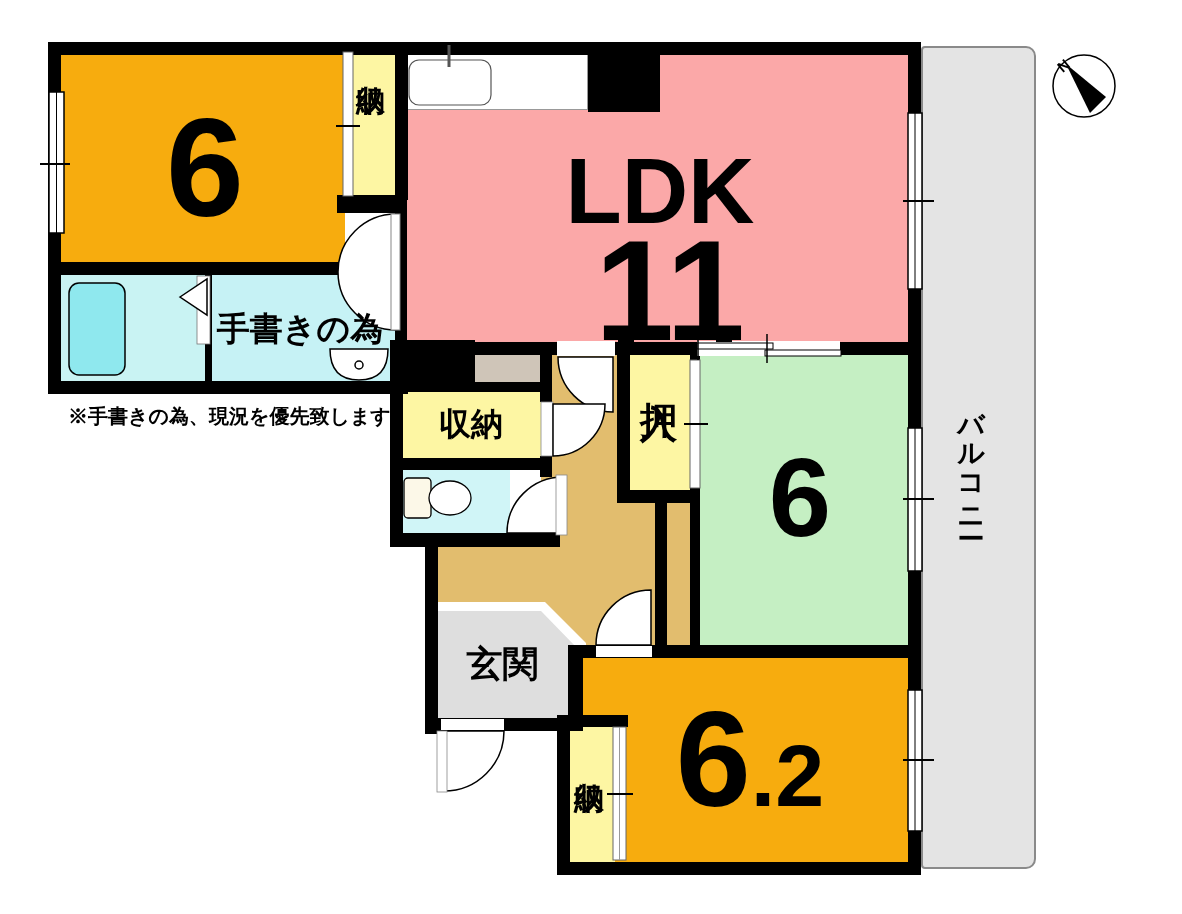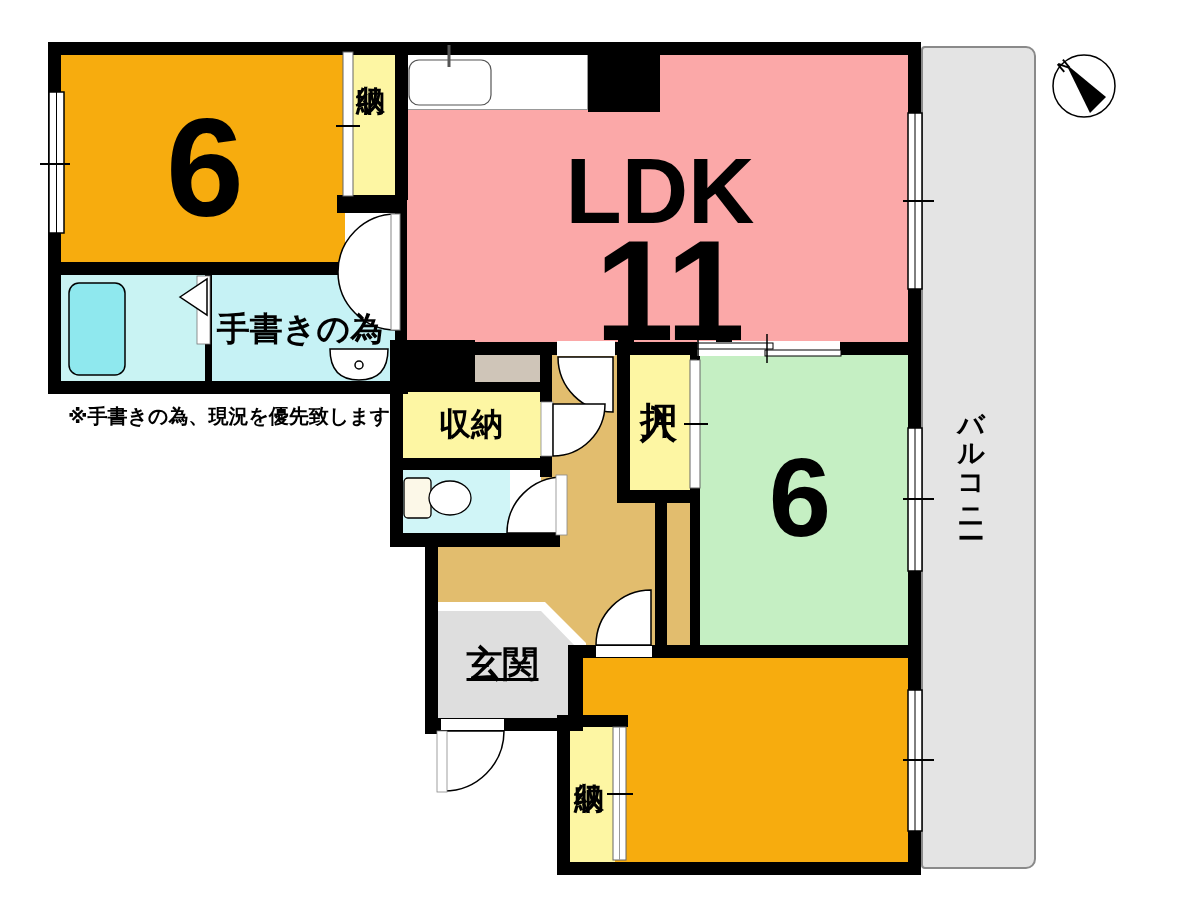--- a/index.html
+++ b/index.html
@@ -182,18 +182,19 @@
   </svg>
 
   <div class="lbl" style="left:80px;top:98px;width:250px;font-size:140px;">6</div>
   <div class="lbl vert" style="left:356px;top:62px;font-size:29px;">収納</div>
   <div class="lbl" style="left:480px;top:112px;width:360px;font-size:92px;margin-top:33px;">LDK</div>
   <div class="lbl" style="left:480px;top:220px;width:380px;font-size:142px;">11</div>
   <div class="lbl" style="left:210px;top:312px;width:180px;font-size:33px;">手書きの為</div>
   <div class="lbl" style="left:402px;top:408px;width:138px;font-size:32px;">収納</div>
   <div class="lbl vert" style="left:640px;top:372px;font-size:37px;">押入</div>
   <div class="lbl" style="left:700px;top:442px;width:200px;font-size:112px;">6</div>
-  <div class="lbl" style="left:440px;top:646px;width:125px;font-size:36px;text-decoration:underline;">玄関</div>
+  <div class="lbl" style="left:440px;top:646px;width:125px;font-size:36px;">玄関</div>
   <div class="lbl vert" style="left:574px;top:758px;font-size:30px;">収納</div>
-
-  <div class="lbl" style="left:68px;top:406px;font-size:20px;text-align:center;">※手書きの為、現況を優先致します</div>
+  <div class="lbl" style="left:600px;top:692px;width:300px;font-size:135px;"><span>6</span><span style="font-size:88px;">.2</span></div>
+
+  <div class="lbl" style="left:68px;top:406px;font-size:20px;text-align:center;font-family:Liberation Serif, serif;">※手書きの為、現況を優先致します</div>
 
 </div>
 
 </body></html>

